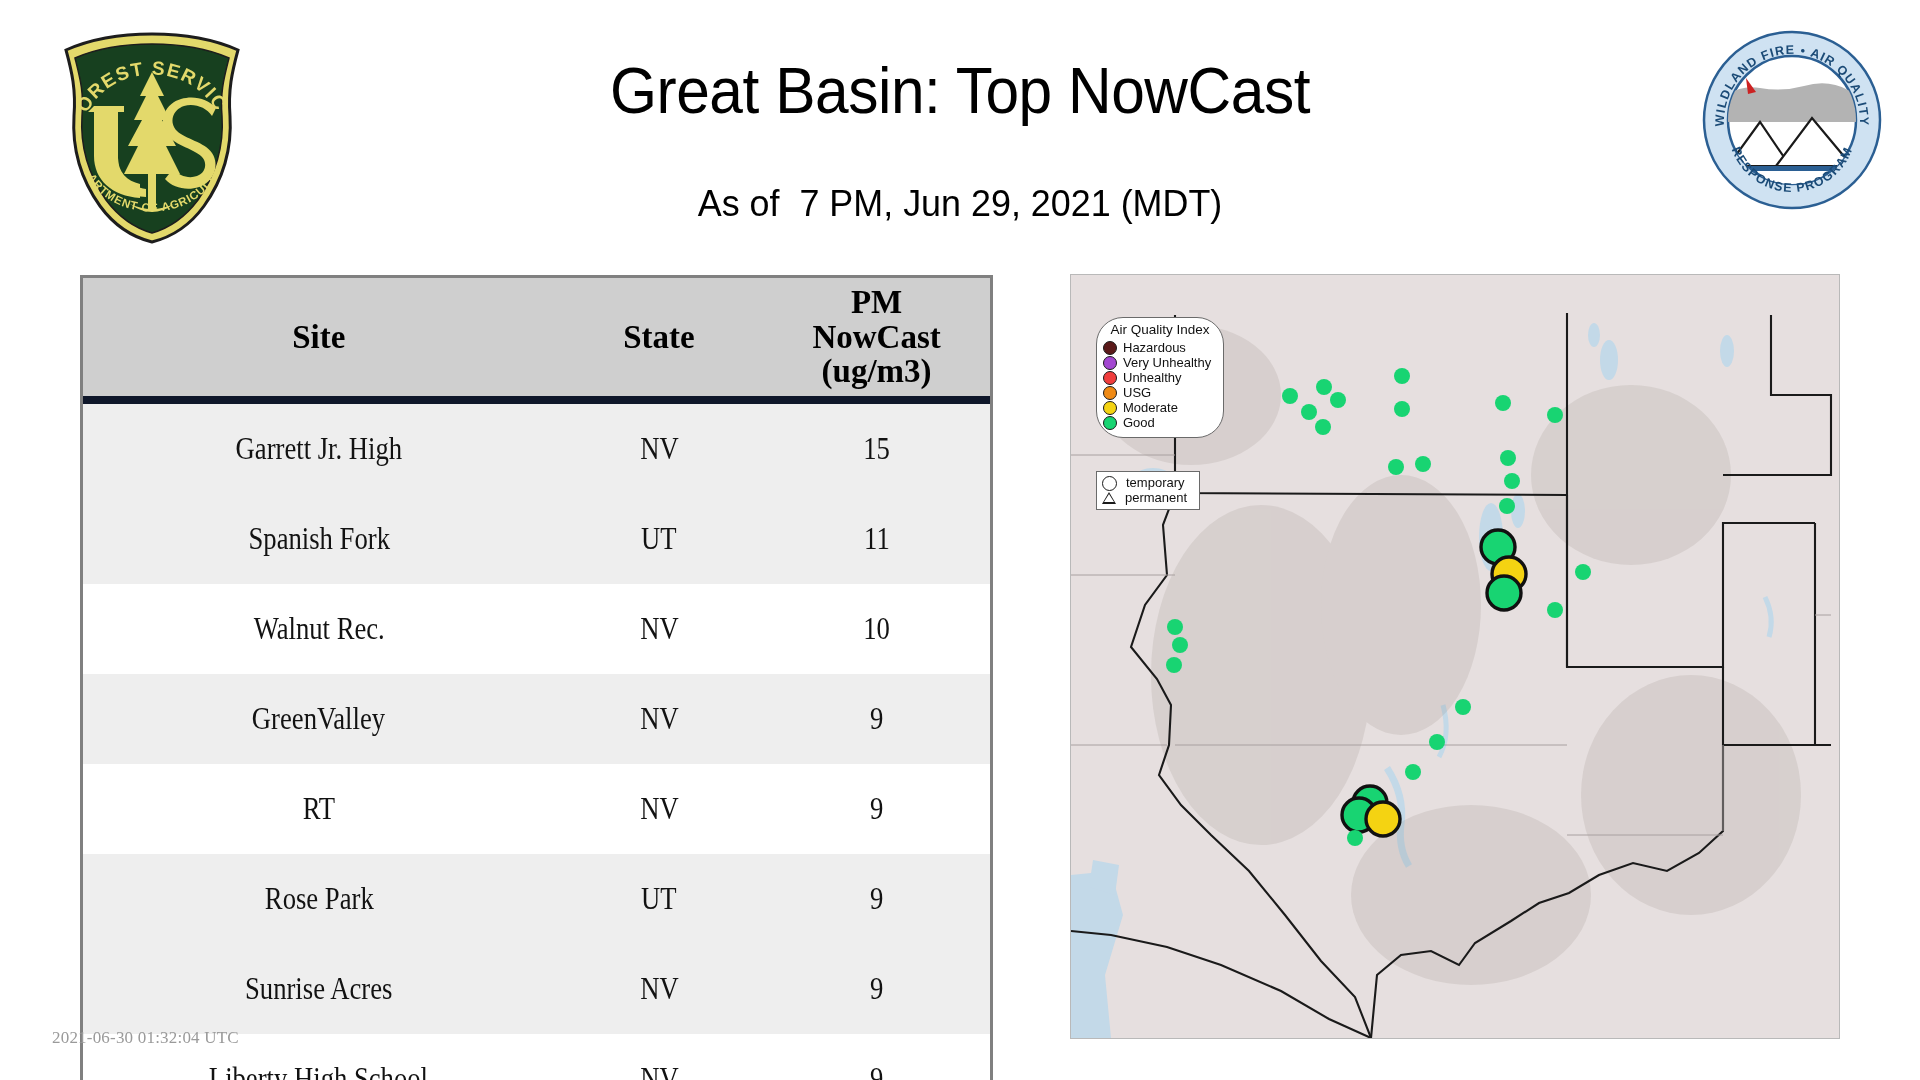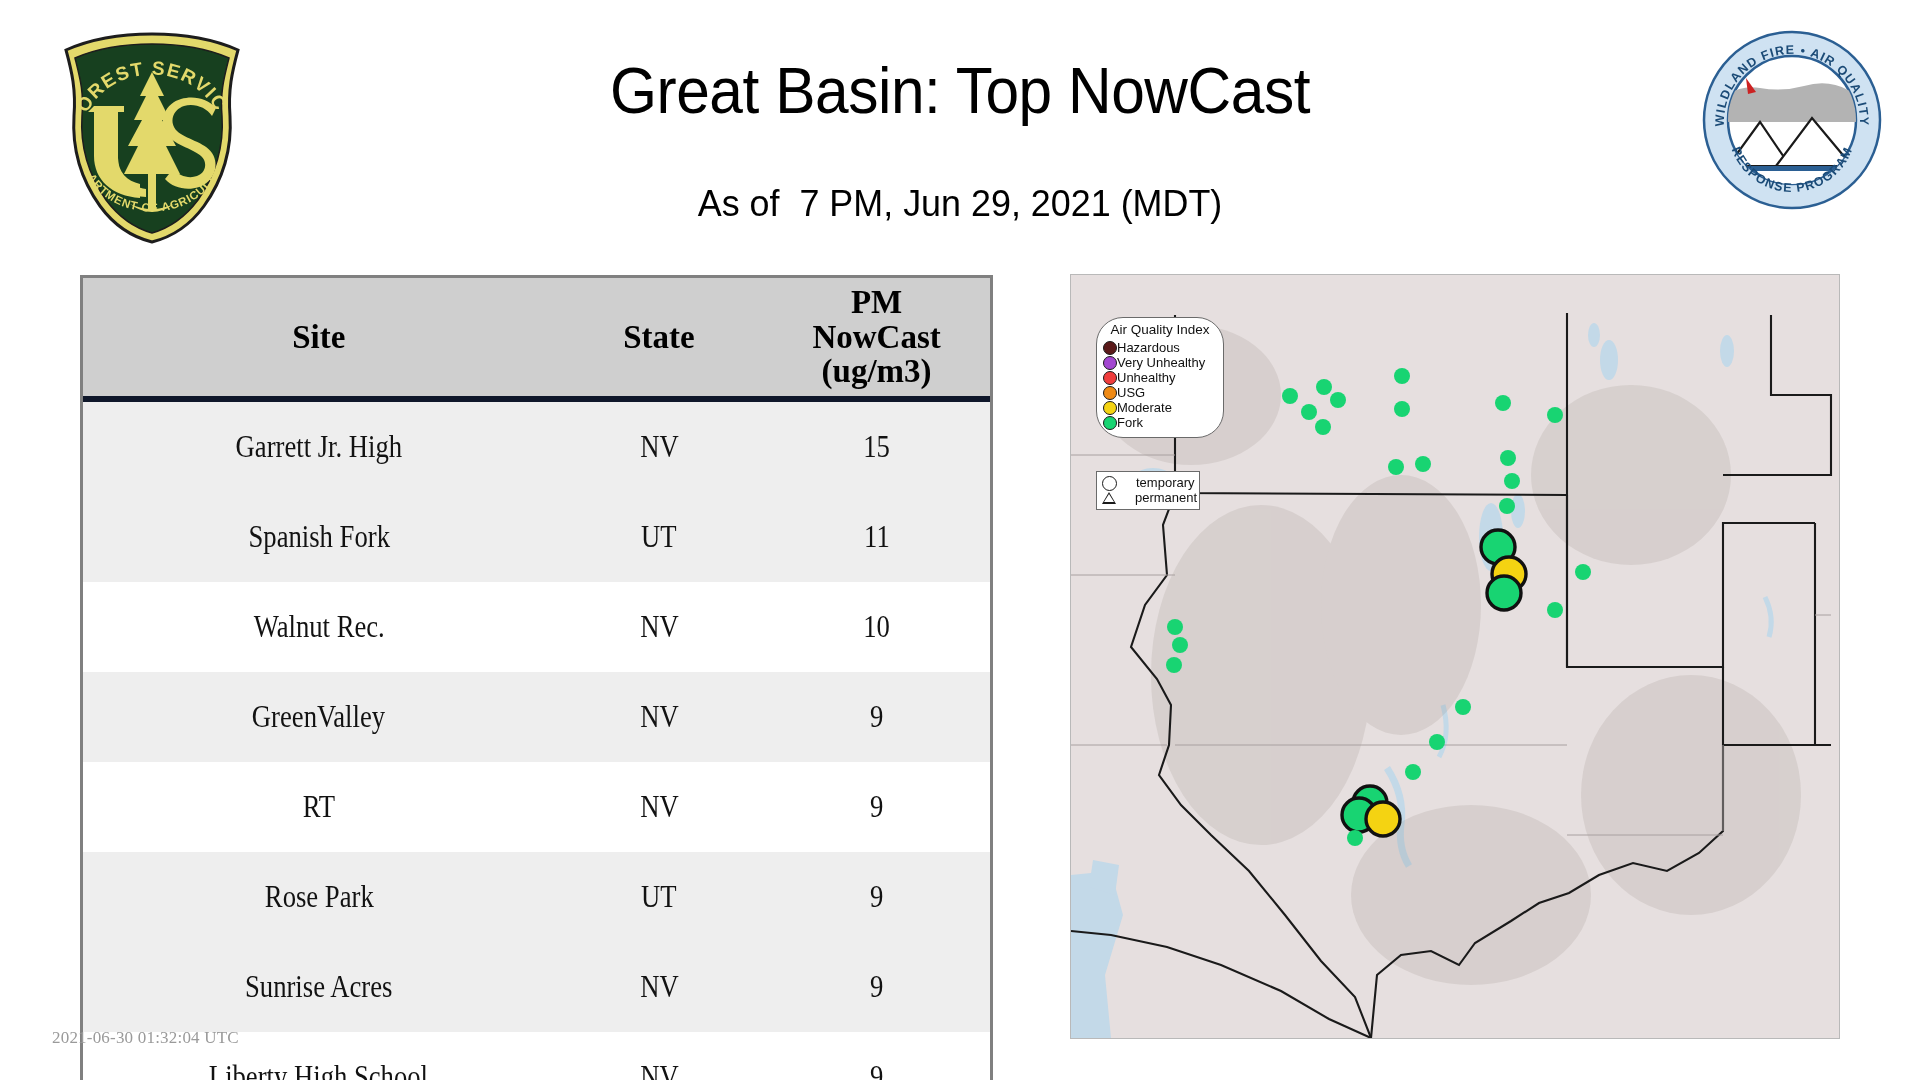--- a/index.html
+++ b/index.html
@@ -78,21 +78,21 @@
     background: #cfcfcf;
     font-family: "Liberation Serif", serif;
     font-weight: bold;
     font-size: 33px;
     color: #000;
     text-align: center;
     padding: 0;
     height: 118px;
     vertical-align: middle;
     line-height: 1.06;
-    border-bottom: 6px solid #0f172a;
+    border-bottom: 8px solid #0f172a;
   }
   table.aqi-table thead th.col-site   { width: 52%; }
   table.aqi-table thead th.col-state  { width: 23%; }
   table.aqi-table thead th.col-value  { width: 25%; }
 
   table.aqi-table tbody td {
     font-family: "Liberation Serif", serif;
     font-weight: 400;
     font-size: 31px;
     color: #121212;
@@ -152,21 +152,21 @@
     font-family: "Liberation Sans", sans-serif;
     font-size: 13.5px;
     color: #111;
     text-align: center;
     margin-bottom: 3px;
     line-height: 1.1;
   }
   .legend-row {
     display: flex;
     align-items: center;
-    gap: 0;
+    gap: 6px;
     line-height: 1.08;
     margin-bottom: 1px;
   }
   .legend-swatch {
     width: 12px;
     height: 12px;
     border-radius: 50%;
     border: 1.2px solid #1a1a1a;
     flex: 0 0 auto;
   }
@@ -176,21 +176,21 @@
     color: #111;
     white-space: nowrap;
   }
 
   #type-legend {
     left: 25px;
     top: 196px;
     width: 104px;
     padding: 4px 5px 4px 5px;
   }
-  #type-legend .legend-row { gap: 19px; margin-bottom: 0px; }
+  #type-legend .legend-row { gap: 9px; margin-bottom: 0px; }
   #type-legend .legend-label { font-size: 13px; }
   .sym-circle {
     width: 13px; height: 13px; border-radius: 50%;
     border: 1.6px solid #1a1a1a; background: #fff;
     flex: 0 0 auto;
   }
   .sym-triangle {
     width: 0; height: 0;
     border-left: 7px solid transparent;
     border-right: 7px solid transparent;
@@ -452,21 +452,21 @@
         <div class="legend-row">
           <span class="legend-swatch" style="background: rgb(239, 138, 21);"></span>
           <span class="legend-label">USG</span>
         </div>
         <div class="legend-row">
           <span class="legend-swatch" style="background: rgb(244, 211, 18);"></span>
           <span class="legend-label">Moderate</span>
         </div>
         <div class="legend-row">
           <span class="legend-swatch" style="background: rgb(24, 212, 114);"></span>
-          <span class="legend-label">Fork</span>
+          <span class="legend-label">Good</span>
         </div>
       </div>
   </div>
 
   <div class="legend-box" id="type-legend">
     <div class="legend-row">
       <span class="sym-circle"></span>
       <span class="legend-label">temporary</span>
     </div>
     <div class="legend-row">

